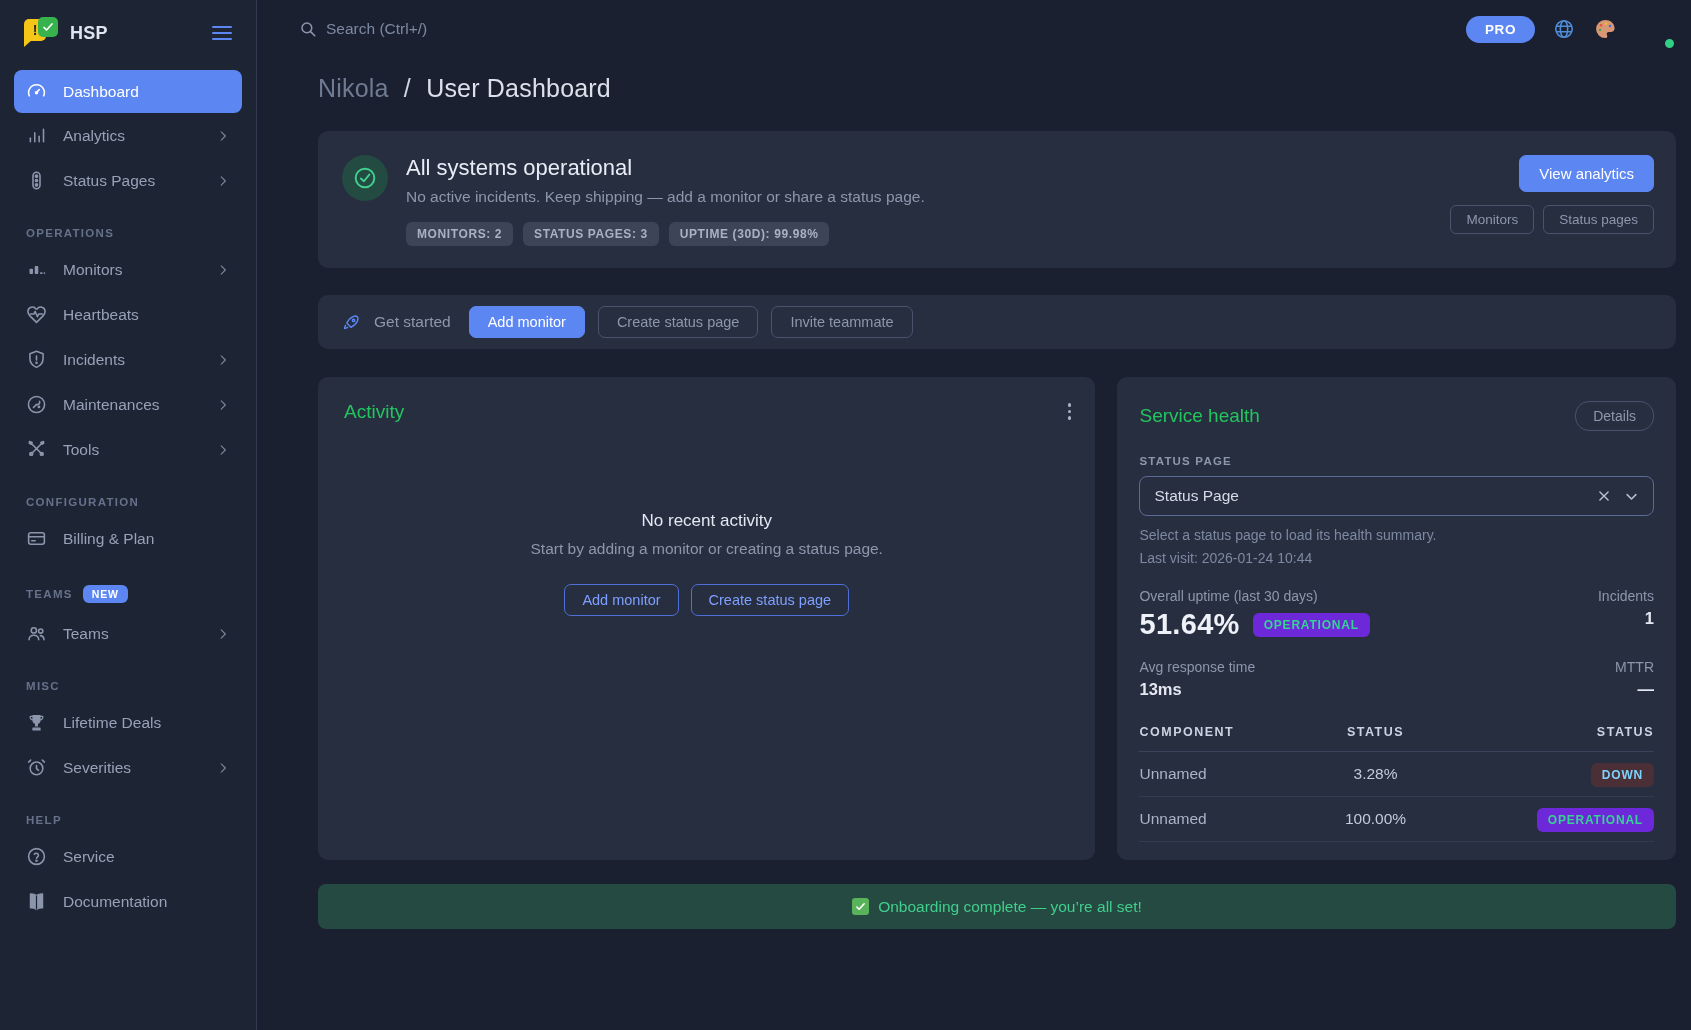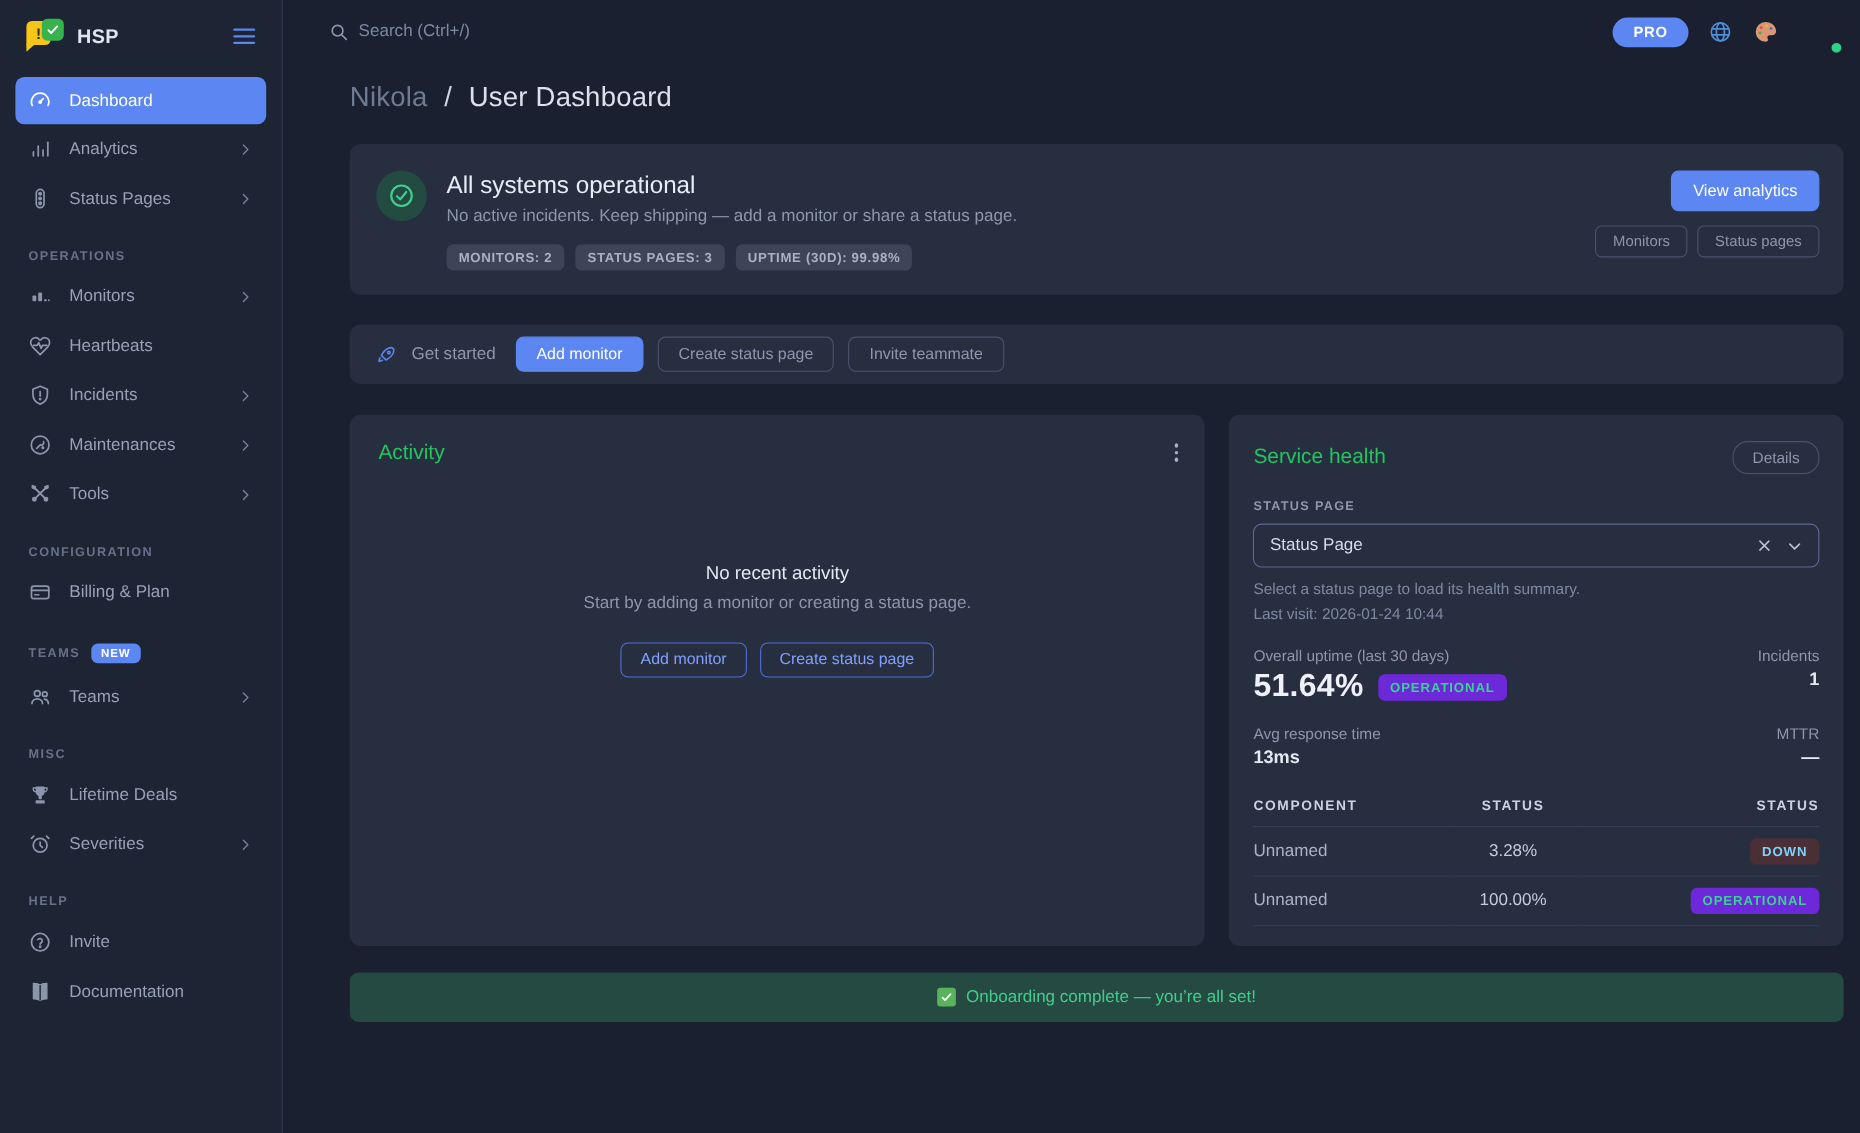--- a/index.html
+++ b/index.html
@@ -355,21 +355,21 @@
     </div>
 
     <div class="nav-item">
       <span class="nav-icon">
         <svg viewBox="0 0 24 24" fill="none" stroke="currentColor" stroke-width="1.8" stroke-linecap="round" stroke-linejoin="round">
             <circle cx="12" cy="12" r="9"></circle>
             <path d="M9.6 9.4a2.5 2.5 0 0 1 4.6 1.3c0 1.7-2.2 2-2.2 3.3"></path>
             <circle cx="12" cy="16.8" r="0.6" fill="currentColor"></circle>
           </svg>
       </span>
-      <span class="nav-label">Invite</span>
+      <span class="nav-label">Service</span>
     </div>
 
     <div class="nav-item">
       <span class="nav-icon">
         <svg viewBox="0 0 24 24" fill="currentColor" stroke="currentColor" stroke-width="1.4" stroke-linejoin="round">
             <path d="M12 5.2C10.5 4 8.6 3.4 6 3.4h-1v16h1c2.6 0 4.5.6 6 1.8 1.5-1.2 3.4-1.8 6-1.8h1v-16h-1c-2.6 0-4.5.6-6 1.8z"></path>
             <path d="M12 5.2v16" stroke="#1d2433"></path>
           </svg>
       </span>
       <span class="nav-label">Documentation</span>

